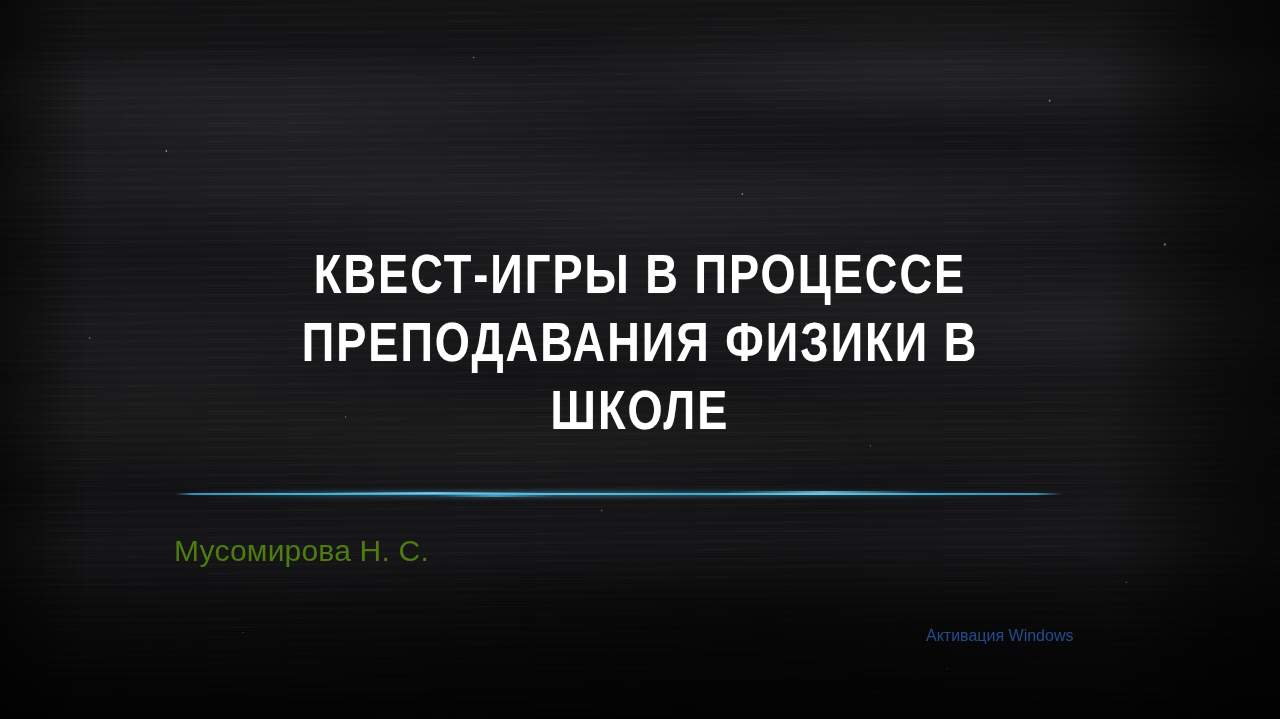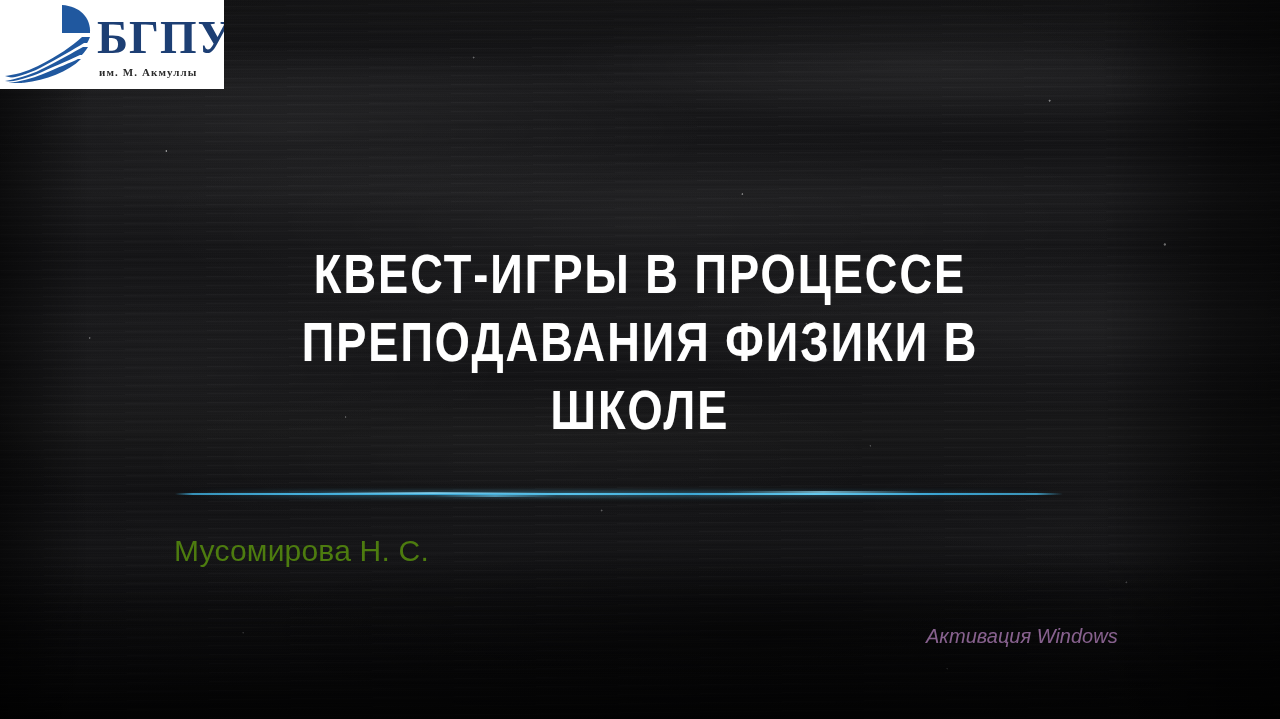--- a/index.html
+++ b/index.html
@@ -228,27 +228,26 @@
   
   #winact {
     position: absolute;
     left: 926px; top: 626px;
     width: 330px;
     color: #b9b9b9;
     font-family: "Liberation Sans", sans-serif;
     pointer-events: none;
   }
   #winact-title {
-    font-size: 20px;
+    font-size: 16px;
     font-weight: 400;
-    color: #f0abfc;
+    color: #3b82f6;
     opacity: .55;
     line-height: 20px;
     white-space: nowrap;
-    font-style: italic;
   }
   #winact-sub {
     font-size: 11.5px;
     font-weight: 400;
     color: #a8a8a8;
     opacity: .52;
     line-height: 16px;
     white-space: nowrap;
   }
 </style>
@@ -257,34 +256,20 @@
 
 <div id="slide">
 
   <div class="bg-base"></div>
   <div class="bg-streaks"></div>
   <div class="bg-streaks2"></div>
   <div class="bg-smudge"></div>
   <div class="bg-speck"></div>
   <div class="bg-vignette"></div>
 
-  <div id="logo-box">
-    <svg id="logo-mark" viewBox="0 0 92 80">
-
-      <path d="M58 2 C76 3 87 15 86 30 L58 30 Z" fill="#20589f"></path>
-
-      <path d="M86 34 C78 54 58 70 30 74 C16 76 6 75 1 73 C10 72 22 69 34 63 C54 53 68 43 78 34 Z" fill="#20589f"></path>
-      <path d="M86 40 C76 58 54 72 26 76 C14 77.5 5 77 1 76 C11 74.5 24 71 36 65 C55 55 70 46 80 40 Z" fill="#ffffff"></path>
-      <path d="M84 44 C74 60 52 74 24 78 C13 79 5 78.5 1 78 C12 76 25 72.5 37 66.5 C55 57.5 70 49 79 44 Z" fill="#20589f"></path>
-      <path d="M80 52 C68 66 46 76 22 79 C12 80 5 80 1 79.5 C12 78 26 74.5 38 69 C54 61.5 68 56 76 52 Z" fill="#ffffff"></path>
-      <path d="M77 56 C64 69 42 77 20 79.8 C11 80.6 5 80.6 2 80.3 C13 79 27 76 39 71 C54 64.5 67 59.5 74 56 Z" fill="#20589f"></path>
-    </svg>
-    <div id="logo-wordmark">БГПУ</div>
-    <div id="logo-sub">им. М. Акмуллы</div>
-  </div>
 
   <div id="title">КВЕСТ-ИГРЫ В ПРОЦЕССЕ
 ПРЕПОДАВАНИЯ ФИЗИКИ В
 ШКОЛЕ</div>
 
   <div id="divider">
     <div class="stroke-glow"></div>
     <div class="stroke-main"></div>
     <div class="stroke-frag1"></div>
     <div class="stroke-frag2"></div>

